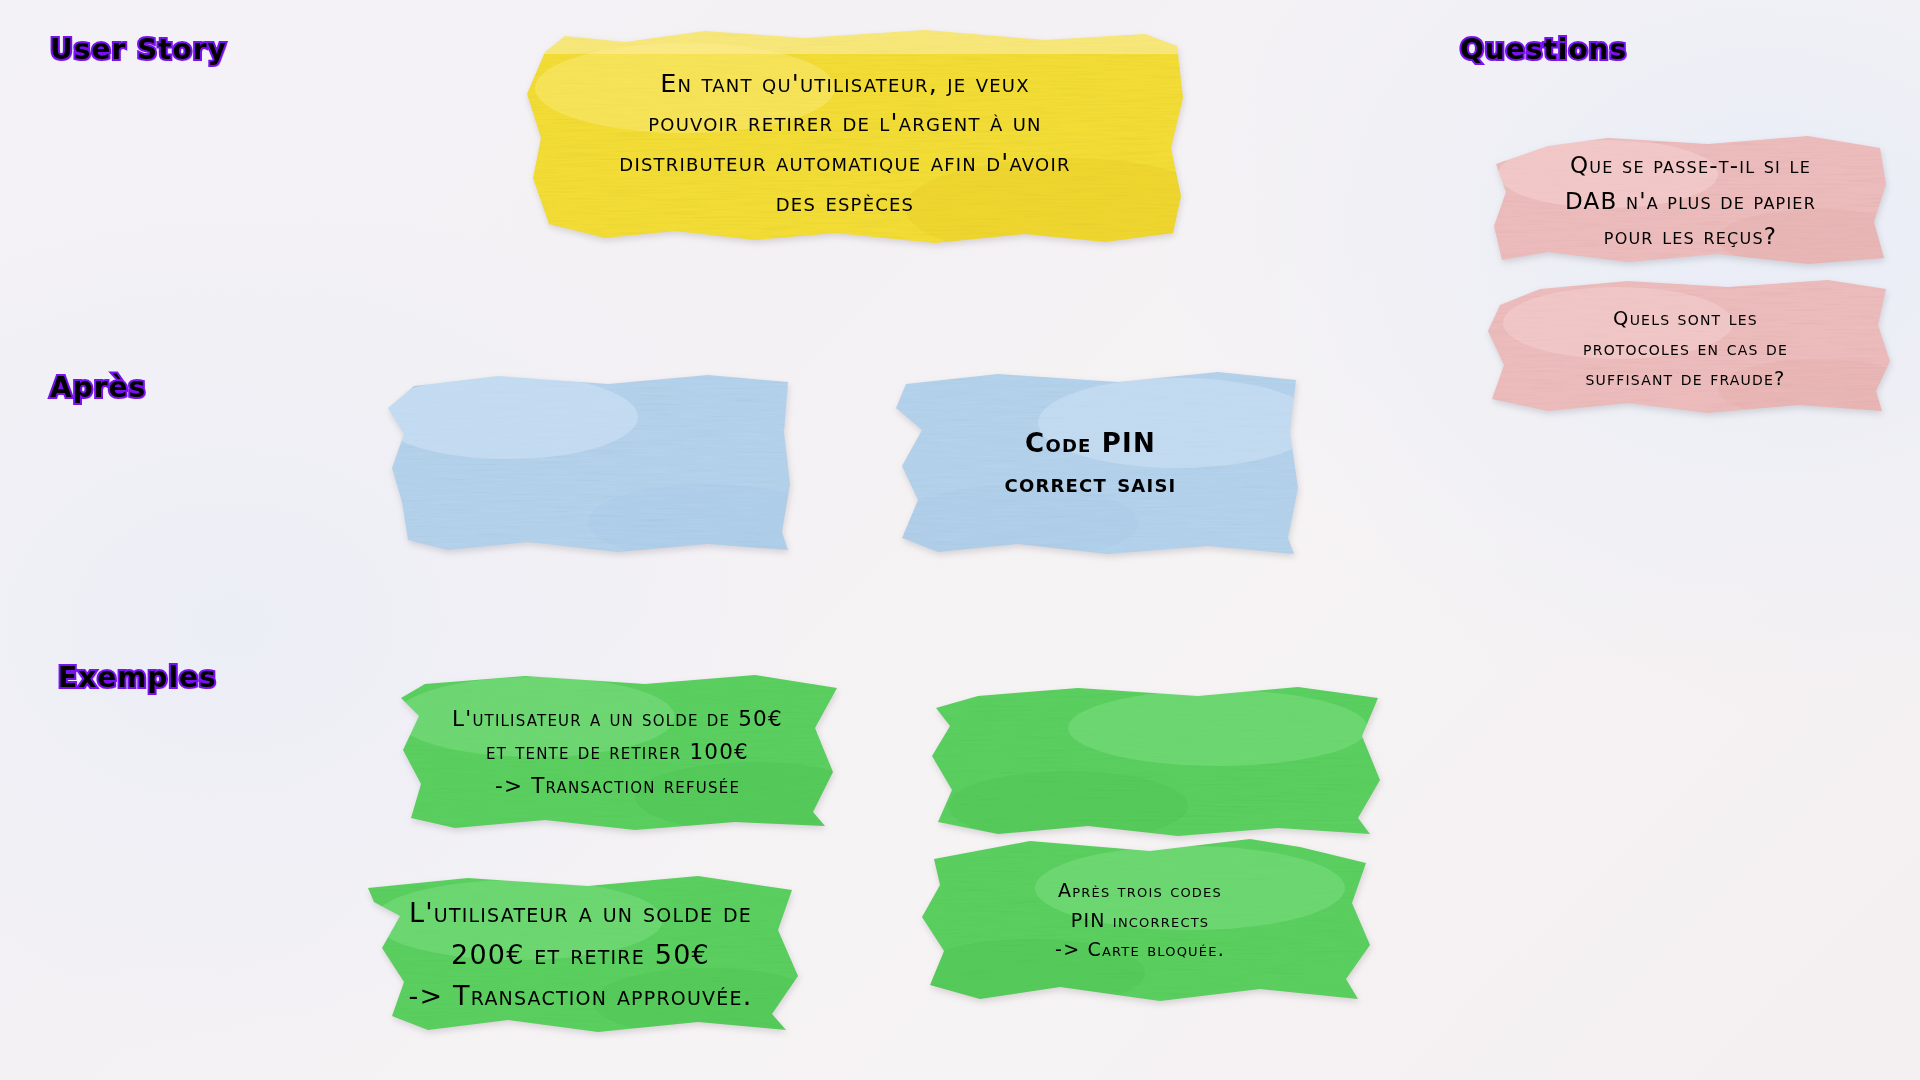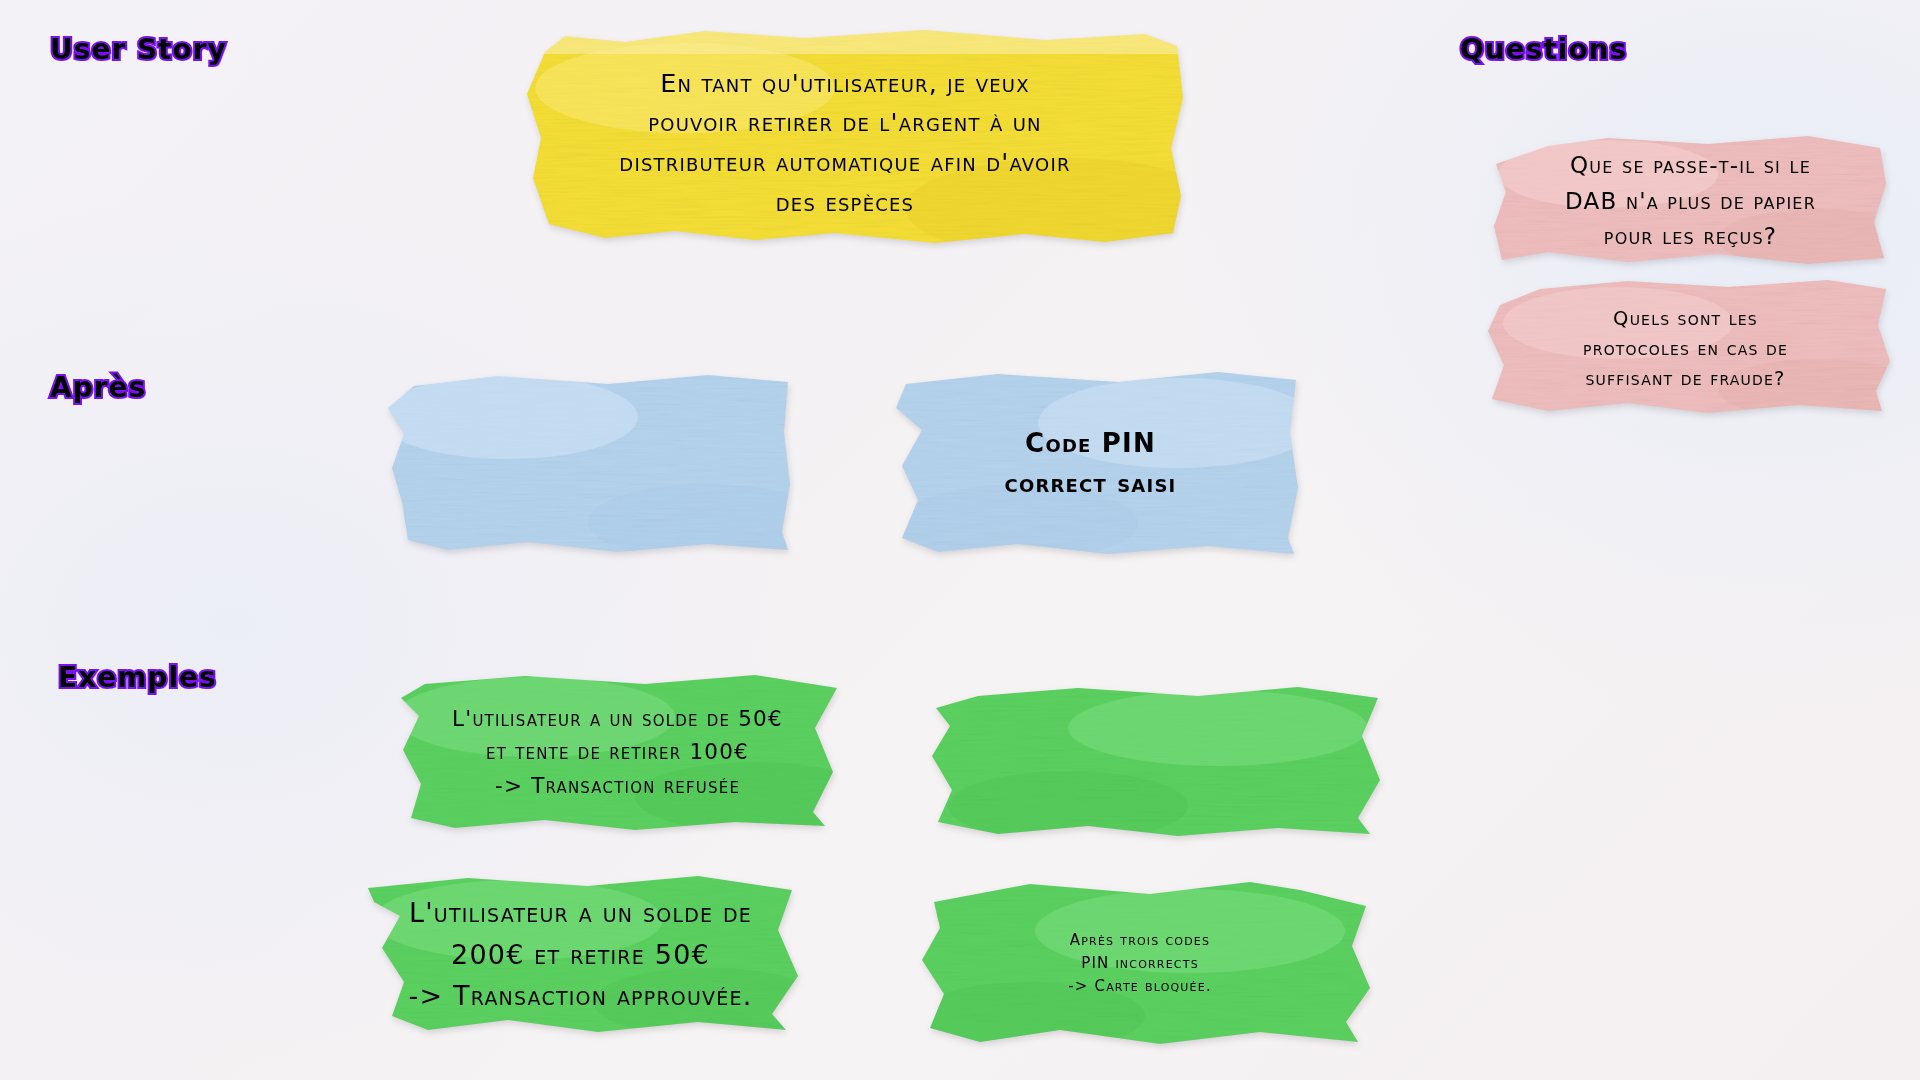--- a/index.html
+++ b/index.html
@@ -107,22 +107,22 @@
   }
   #note-example-2 {
     left: 918px; top: 686px; width: 470px; height: 155px;
     font-size: 21.5px;
   }
   #note-example-3 {
     left: 348px; top: 872px; width: 465px; height: 165px;
     font-size: 27px;
   }
   #note-example-4 {
-    left: 900px; top: 876px; width: 480px; height: 175px;
-    font-size: 15px;
+    left: 900px; top: 833px; width: 480px; height: 175px;
+    font-size: 19px;
   }
 </style>
 </head>
 <body>
 
 <div id="board">
 
   <div class="section-head" id="head-user-story">User Story</div>
 
   <div class="section-head" id="head-regles">Après</div>

